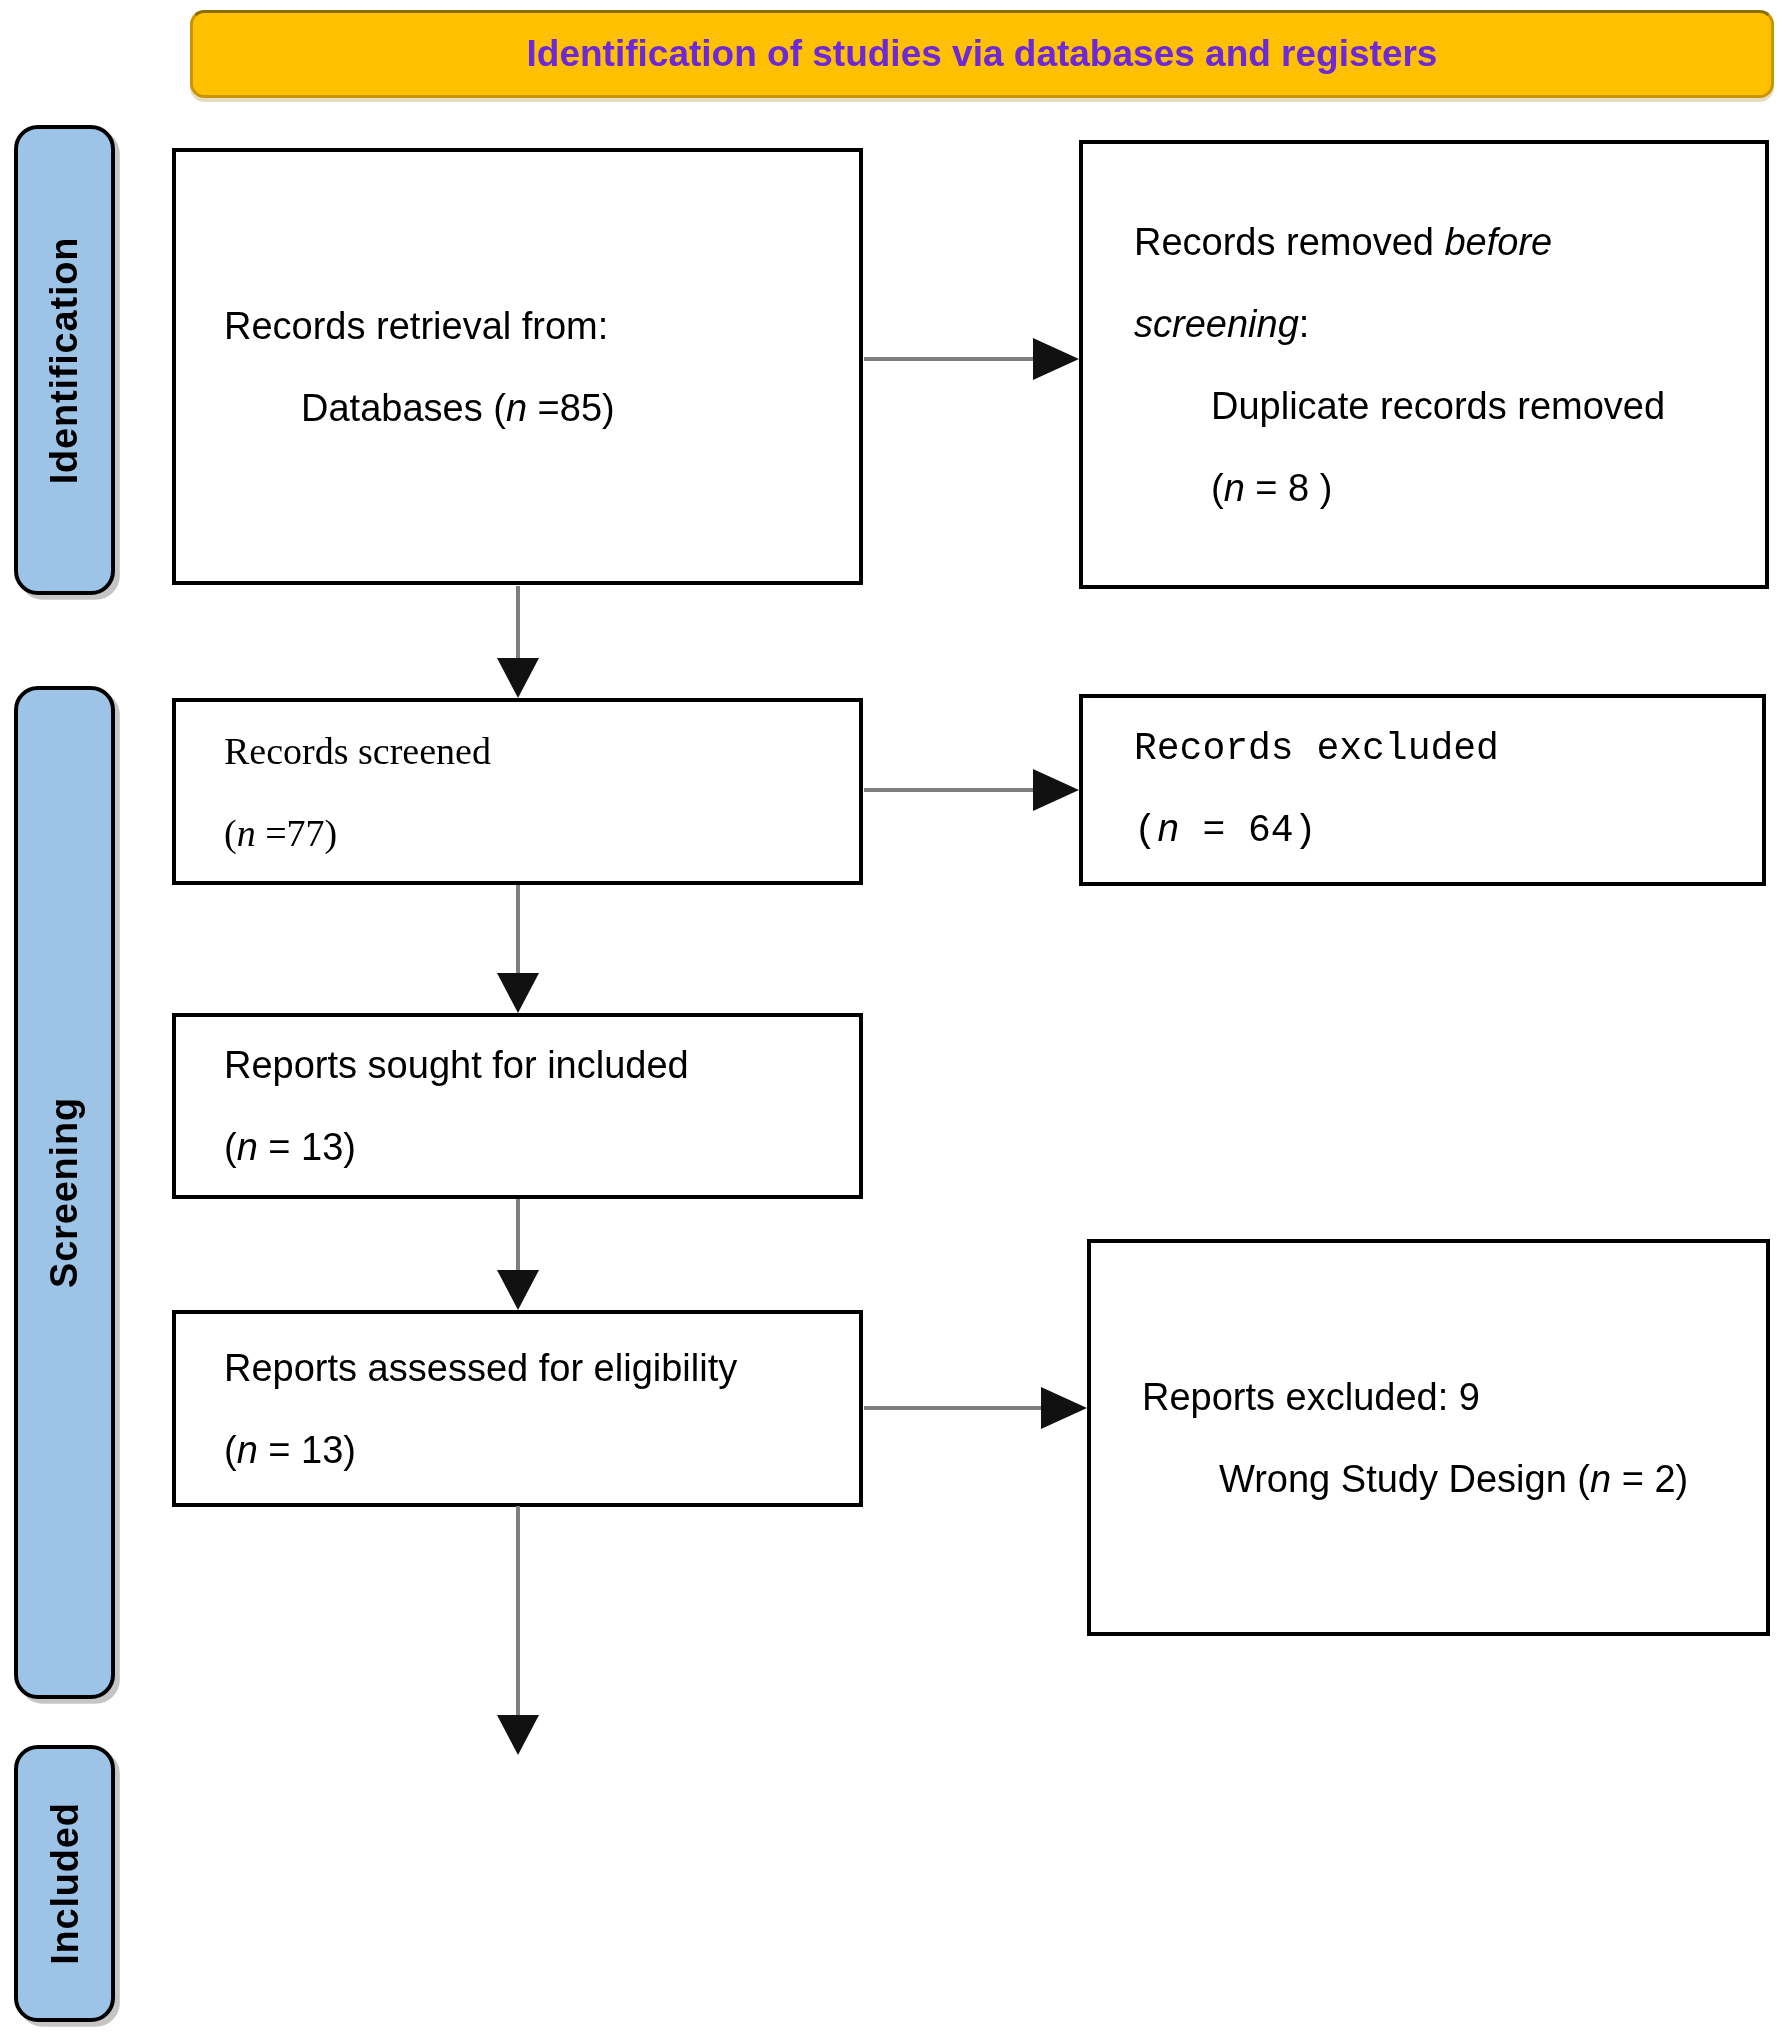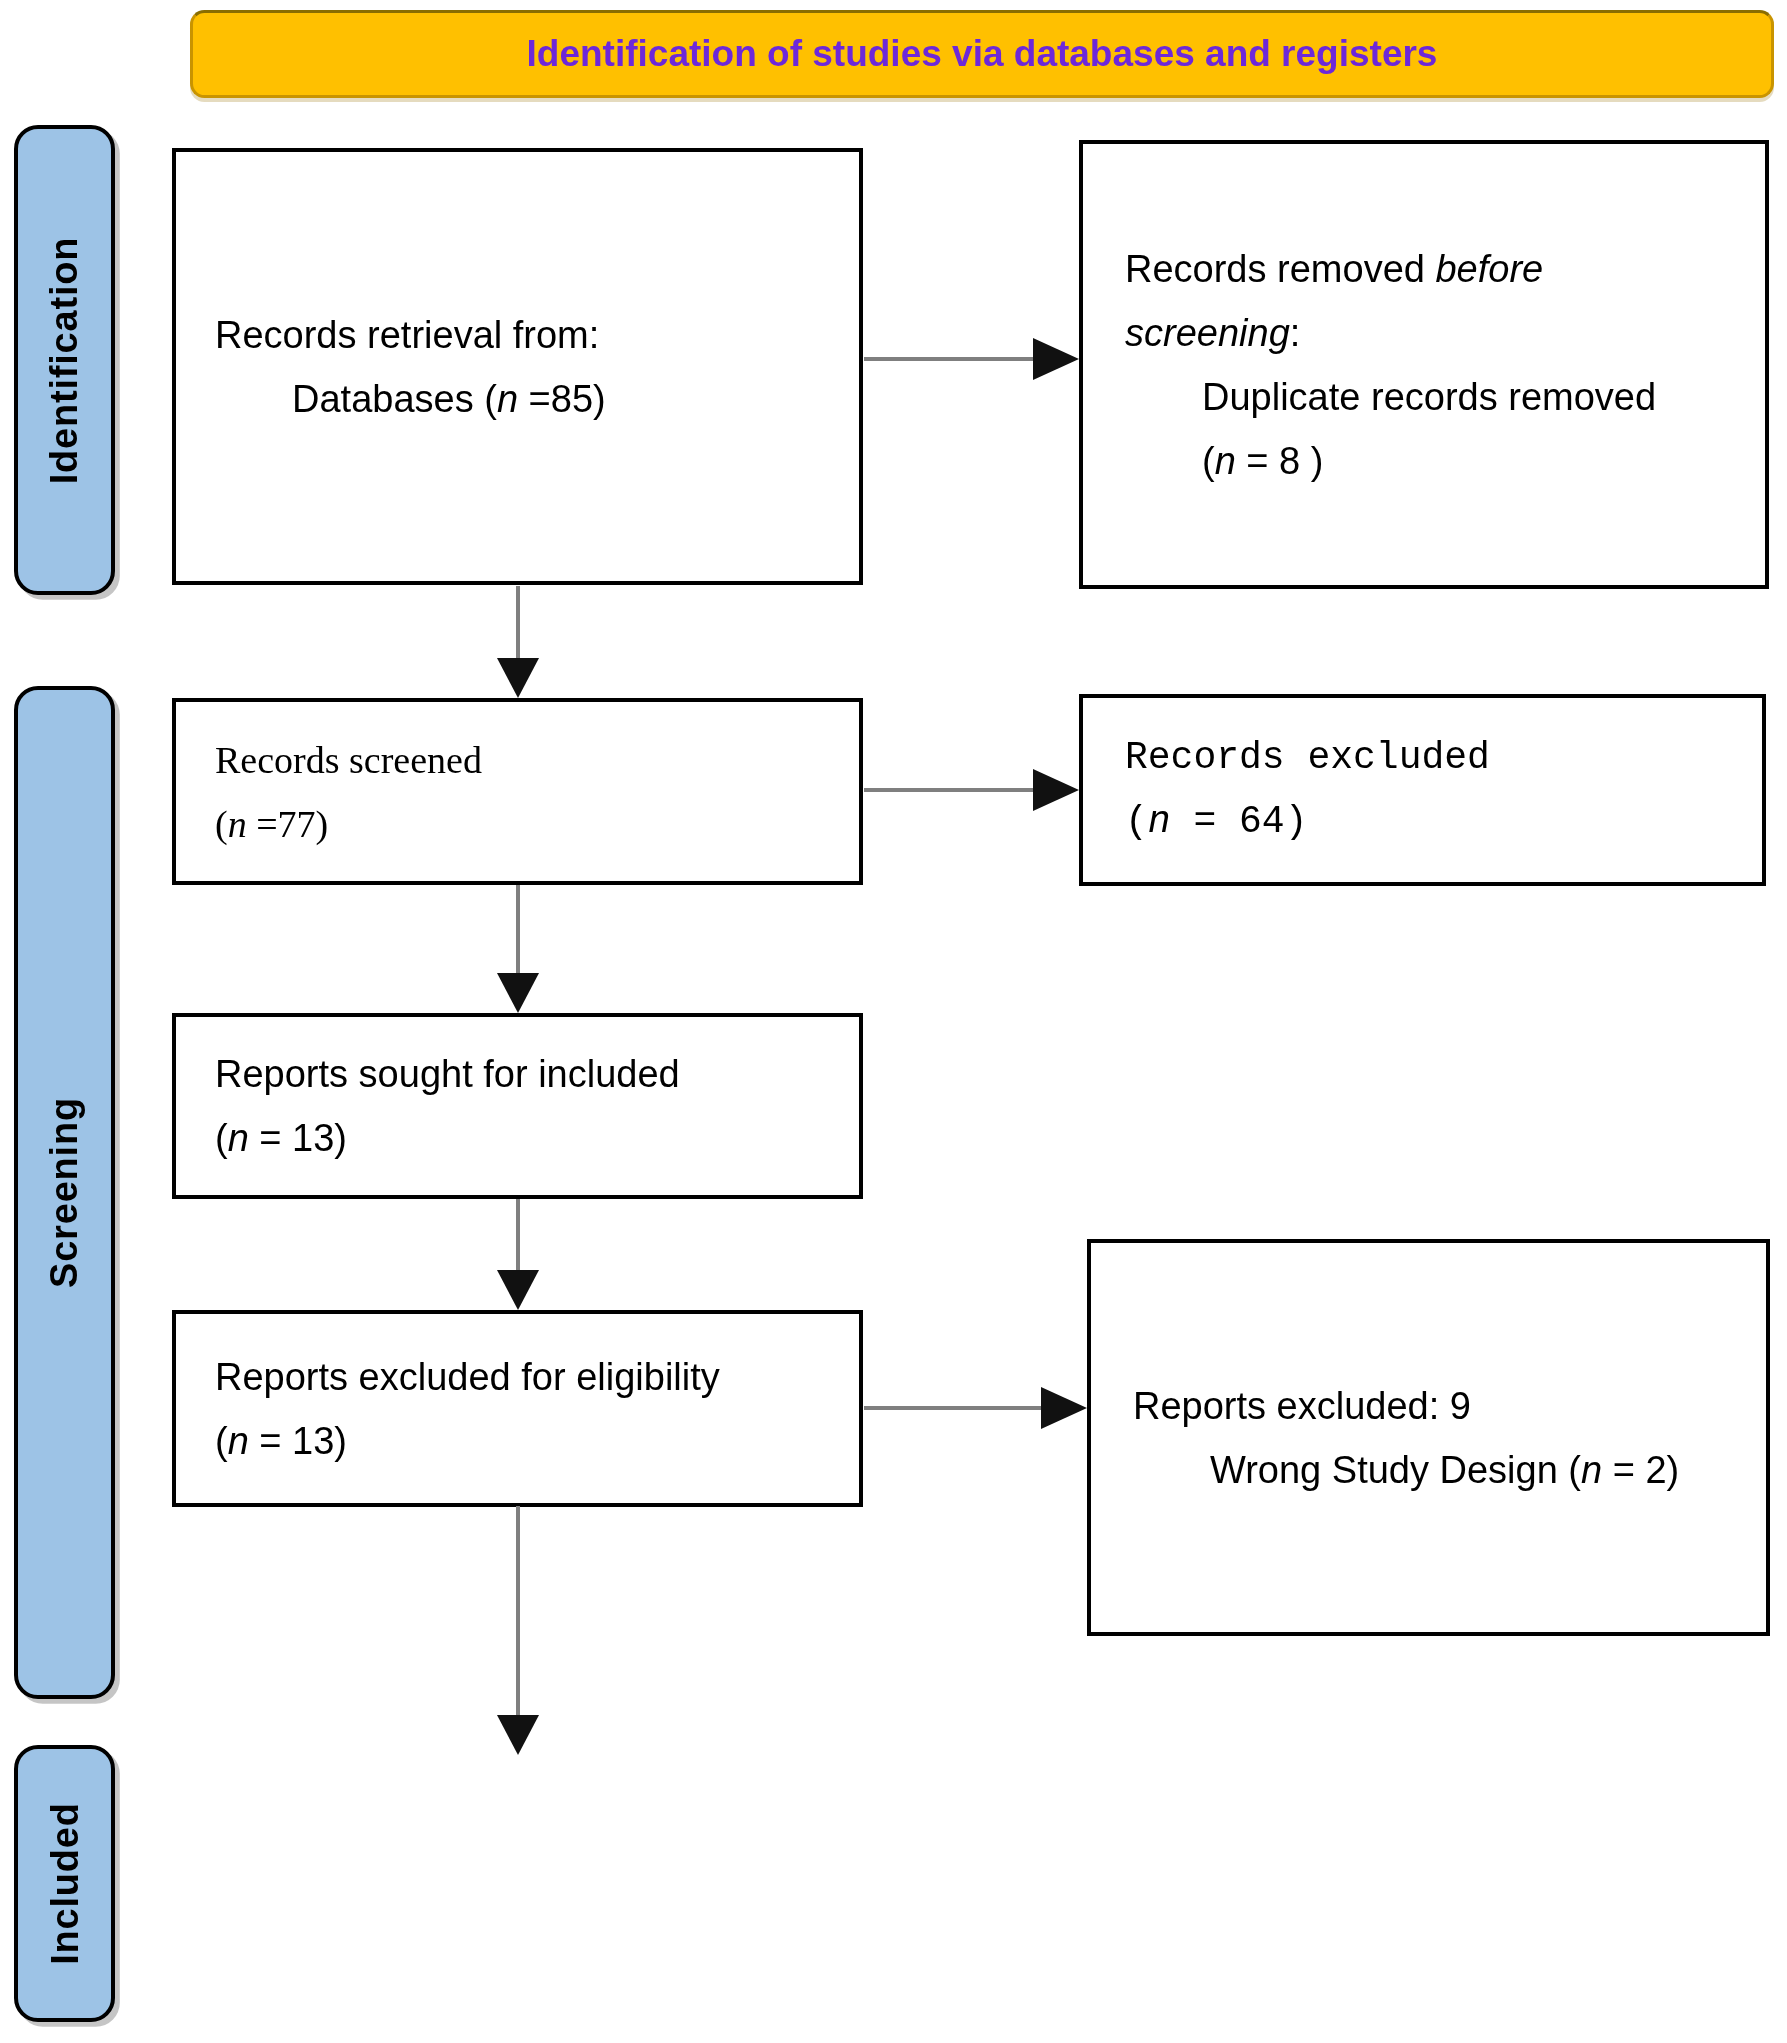--- a/index.html
+++ b/index.html
@@ -35,21 +35,21 @@
     white-space:nowrap;
     font-size:38px;font-weight:bold;letter-spacing:0.8px;color:#000;
   }
   .box{
     position:absolute;box-sizing:border-box;
     background:#fff;border:4.8px solid var(--box-border,#000);
     display:flex;flex-direction:column;justify-content:center;
     padding:0 13px 0 32px;
   }
   .box.rbox{padding-left:35px;}
-  .ln{margin:7px;font-size:38px;line-height:50px;color:var(--text,#000);}
+  .ln{margin:16px;font-size:38px;line-height:50px;color:var(--text,#000);}
   .ln.indent{padding-left:77px;}
   .it{font-style:italic;}
   .v-arrow{
     position:absolute;width:42px;
     display:flex;flex-direction:column;align-items:center;
   }
   .v-arrow .shaft{width:4.8px;flex:1 1 auto;background:var(--arrow-line,#7F7F7F);}
   .v-arrow .head{
     width:0;height:0;flex:0 0 auto;
     border-left:21px solid transparent;border-right:21px solid transparent;
@@ -106,21 +106,21 @@
     <p class="ln"><span>Records excluded</span></p>
     <p class="ln"><span>(</span><span class="it">n</span><span> = 64)</span></p>
   </div>
 
   <div class="box" style="left:172px;top:1013px;width:691px;height:186px;">
     <p class="ln"><span>Reports sought for included</span></p>
     <p class="ln"><span>(</span><span class="it">n</span><span> = 13)</span></p>
   </div>
 
   <div class="box" style="left:172px;top:1310px;width:691px;height:197px;">
-    <p class="ln"><span>Reports excluded for eligibility</span></p>
+    <p class="ln"><span>Reports assessed for eligibility</span></p>
     <p class="ln"><span>(</span><span class="it">n</span><span> = 13)</span></p>
   </div>
 
   <div class="box rbox" style="left:1087px;top:1239px;width:683px;height:397px;">
     <p class="ln"><span>Reports excluded: 9</span></p>
     <p class="ln indent"><span>Wrong Study Design (</span><span class="it">n</span><span> = 2)</span></p>
   </div>
 
 
   <div class="v-arrow" style="left:497px;top:586px;height:112px;">

